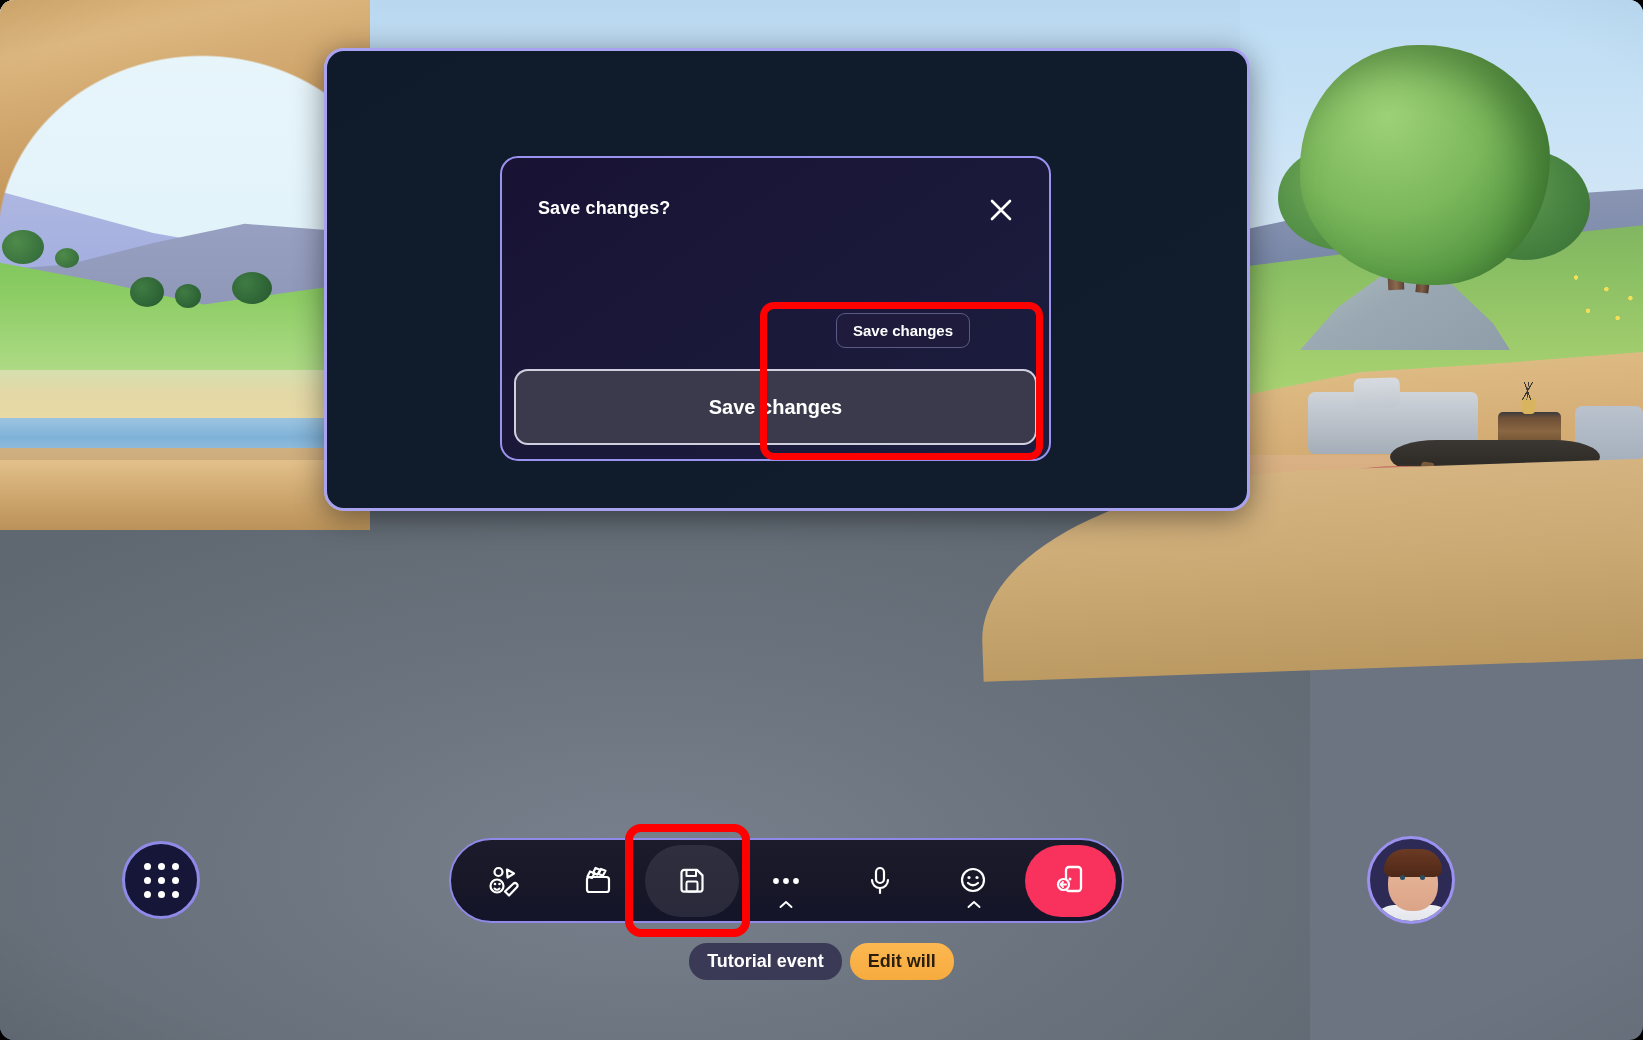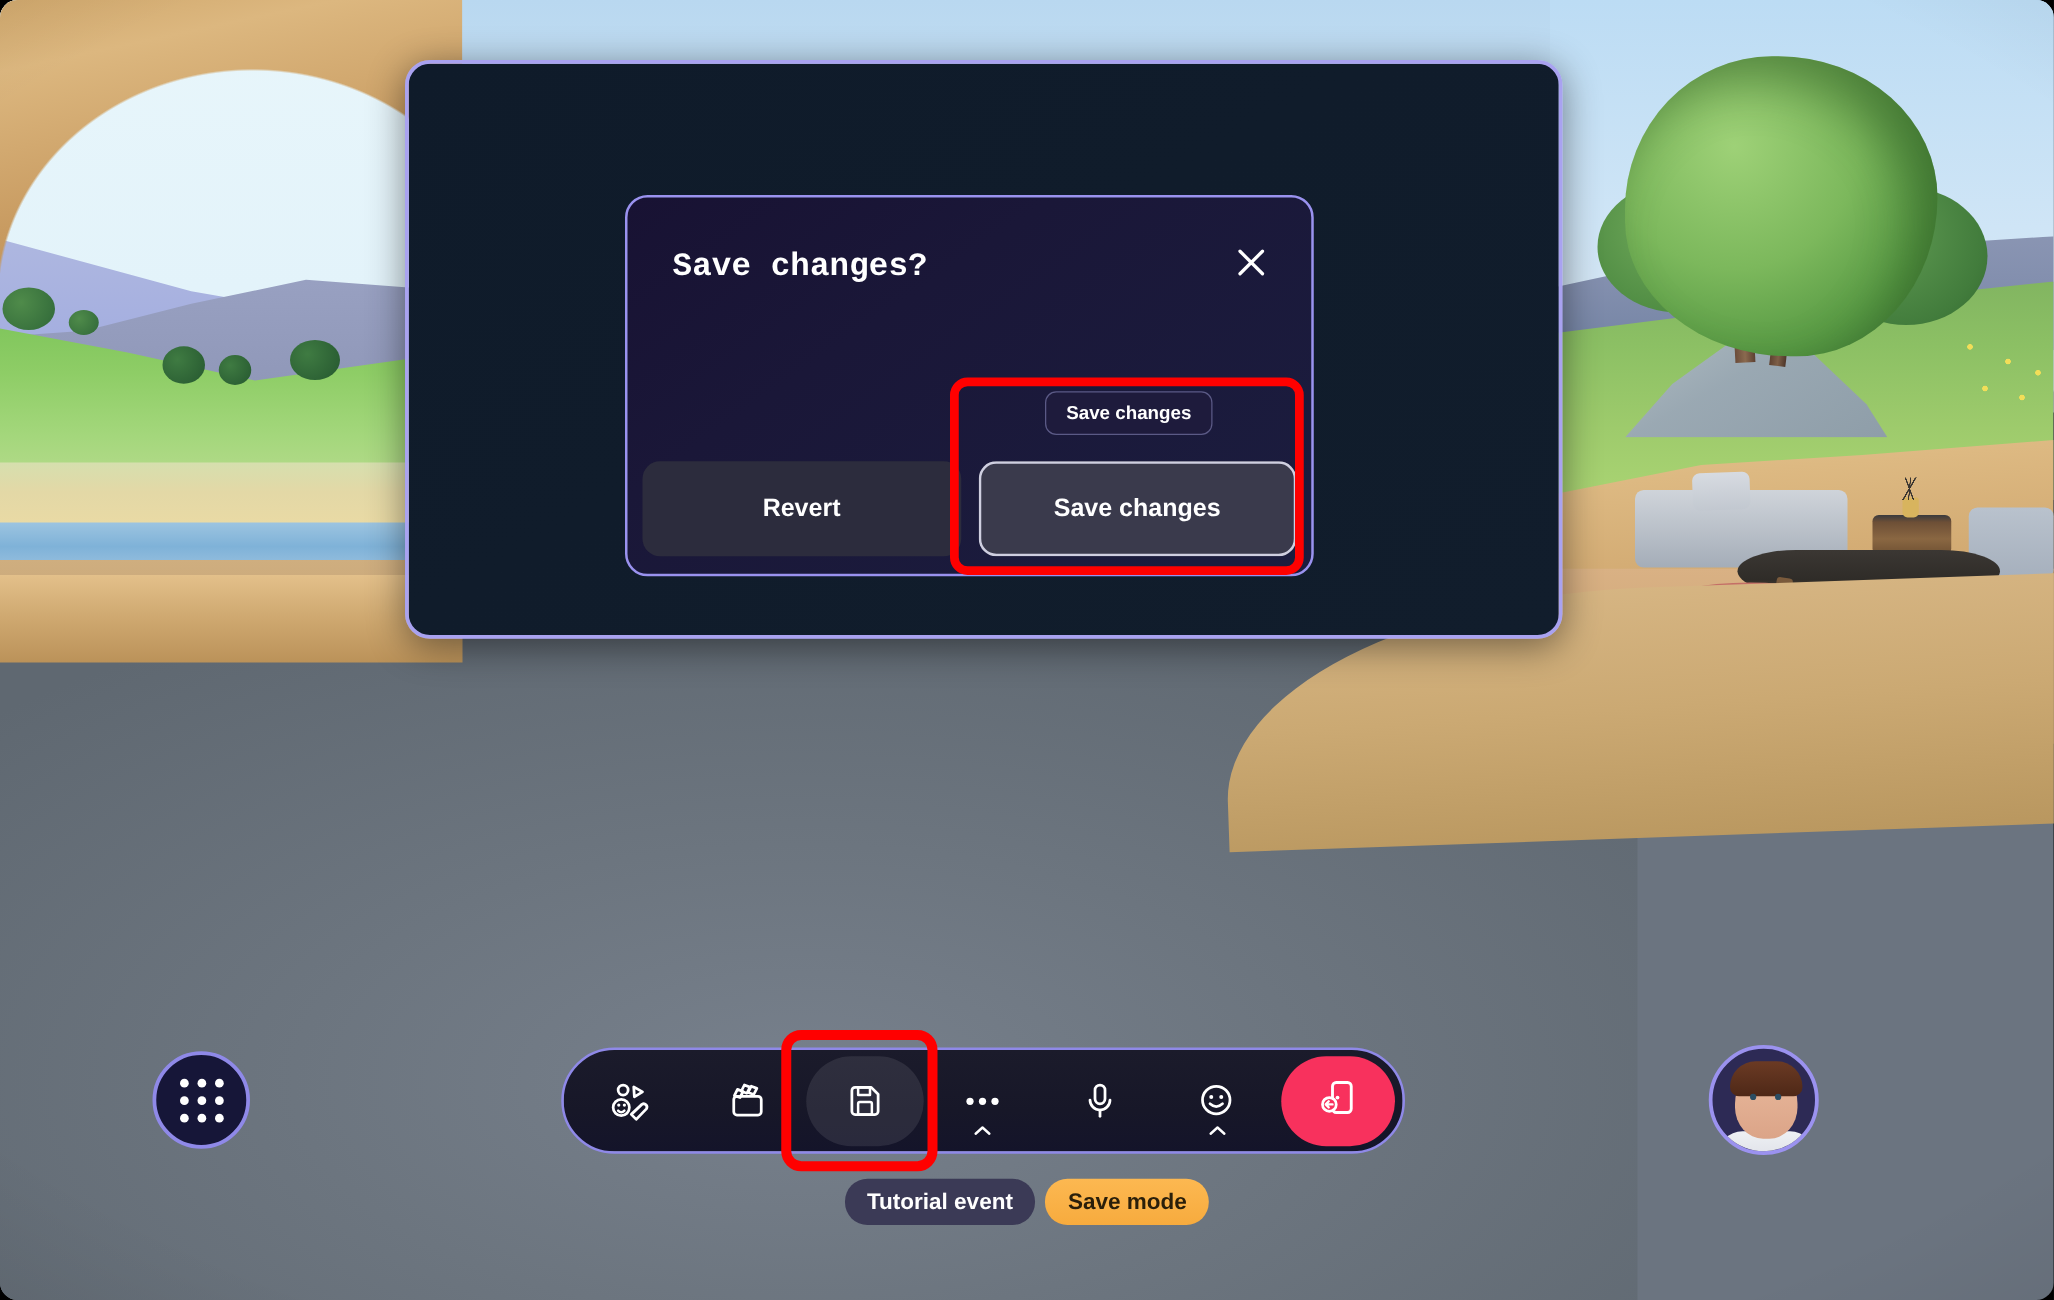--- a/index.html
+++ b/index.html
@@ -239,21 +239,21 @@
 
   .dialog {
     position:absolute; left:173px; top:105px; width:551px; height:305px;
     background: linear-gradient(145deg,#181233 0%, #1a1738 35%, #1b1d3f 100%);
     border: 2px solid #9a92ef;
     border-radius: 18px;
     overflow:hidden;
   }
   .dlg-title {
     position:absolute; left:36px; top:40px;
-    font-size: 26px; font-weight: 700; color:#ffffff; letter-spacing:.1px;font-family:Liberation Mono, monospace;
+    font-size: 18px; font-weight: 700; color:#ffffff; letter-spacing:.1px;
   }
   .dlg-close {
     position:absolute; right:28px; top:32px;
     width:40px; height:40px;
     display:flex; align-items:center; justify-content:center;
     cursor:pointer;
   }
   .dlg-close svg { display:block; }
   .dlg-body {
     position:absolute; left:34px; top:118px; width:480px;
@@ -453,21 +453,20 @@
       <div class="dlg-title">Save changes?</div>
 
       <div class="dlg-close">
         <svg width="26" height="26" viewBox="0 0 26 26" aria-hidden="true">
           <path d="M4 4 L22 22 M22 4 L4 22" stroke="#ffffff" stroke-width="2.6" stroke-linecap="round"></path>
         </svg>
       </div>
 
 
       <div class="dlg-actions">
-        <button class="dlg-btn">Revert</button>
         <button class="dlg-btn focused">Save changes</button>
       </div>
     </div>
   </div>
 
   <div class="tooltip">Save changes</div>
 
   <div class="hl" id="hl-save-dialog"></div>
   <div class="hl" id="hl-save-toolbar"></div>
 
@@ -578,16 +577,16 @@
   <div class="avatar-btn">
     <div class="av-body"></div>
     <div class="av-face"></div>
     <div class="av-hair"></div>
     <div class="av-eye-l"></div>
     <div class="av-eye-r"></div>
   </div>
 
   <div class="pills">
     <div class="pill pill-event">Tutorial event</div>
-    <div class="pill pill-mode">Save mode</div>
+    <div class="pill pill-mode">Edit will</div>
   </div>
 
 </div>
 
 </body></html>

